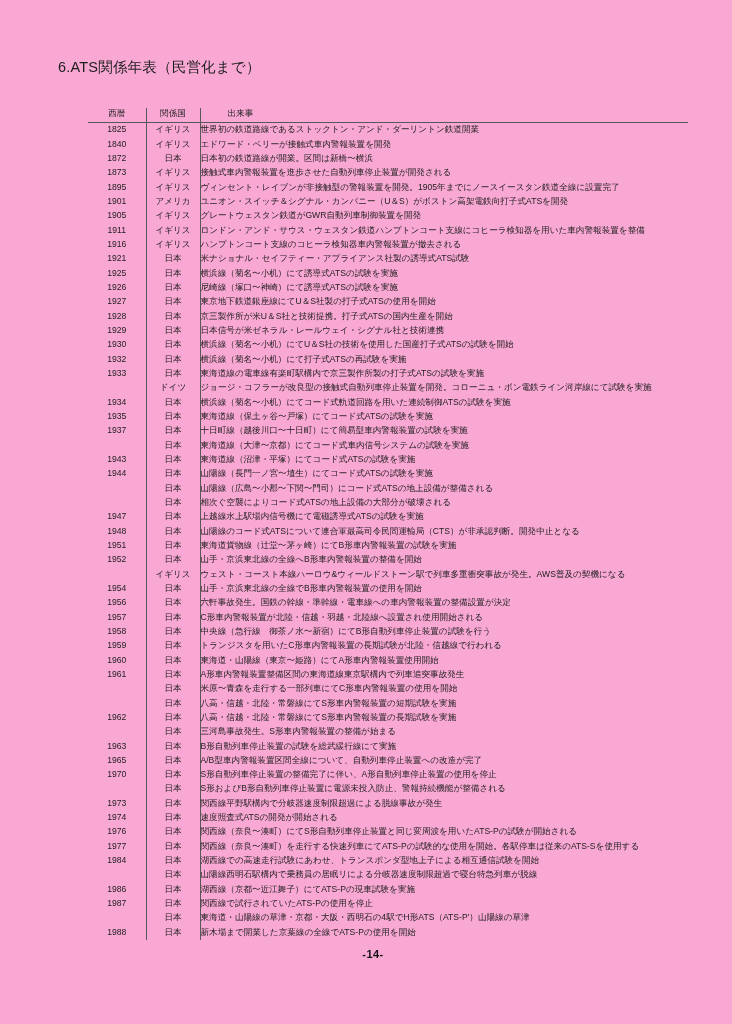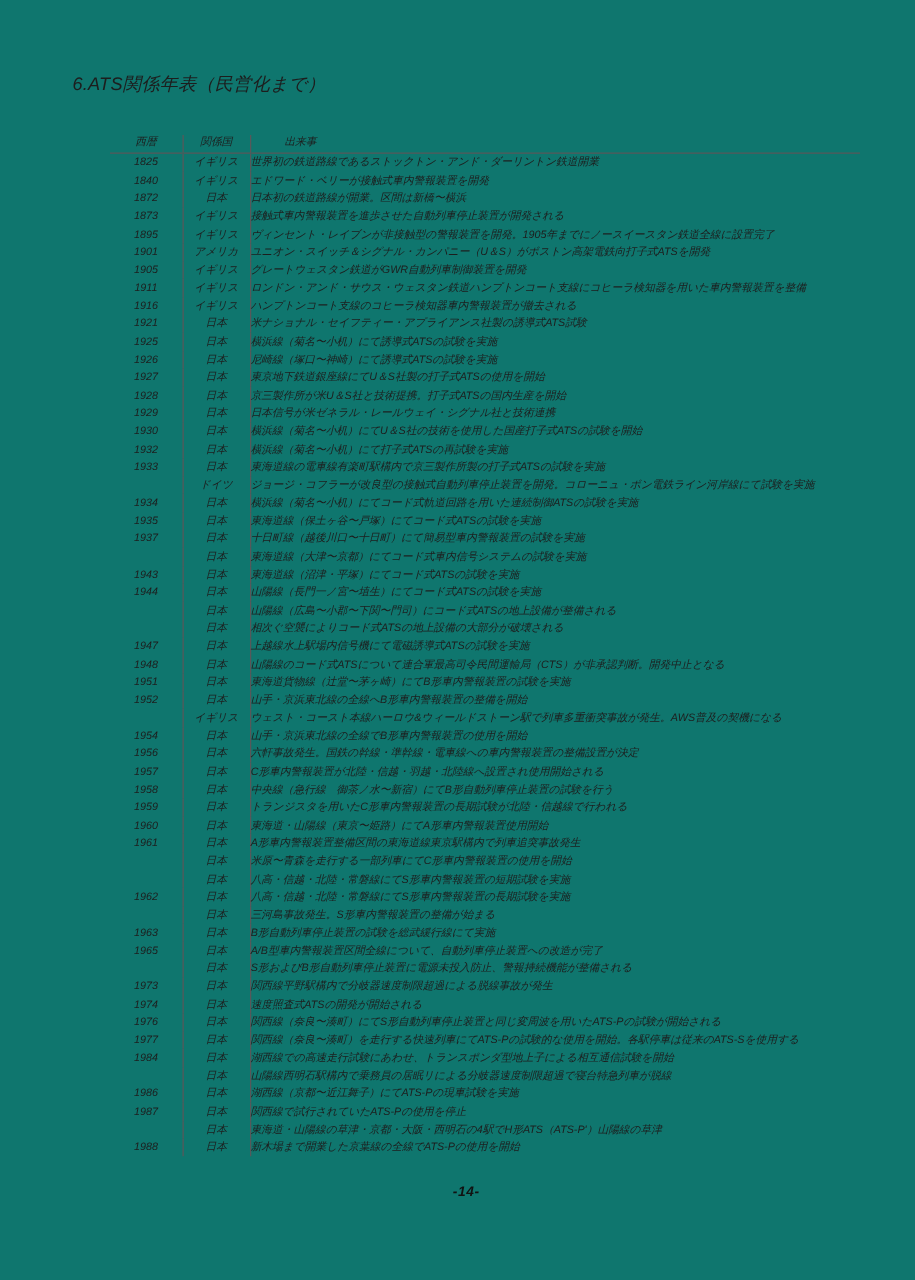--- a/index.html
+++ b/index.html
@@ -11,22 +11,21 @@
     width: 732px;
     height: 1024px;
     position: relative;
     font-family: "Liberation Sans", "DejaVu Sans", sans-serif;
     color: #231f20;
     overflow: hidden;
   }
   .page {
     position: absolute;
     inset: 0;
-    background: #0f766e;
-    font-style: italic;
+    background: #f9a8d4;
   }
   .doc-title {
     position: absolute;
     left: 58px;
     top: 58px;
     font-size: 14.5px;
     font-weight: 400;
     letter-spacing: 0.2px;
     color: #1d1d1d;
     white-space: nowrap;
@@ -343,20 +342,25 @@
             <td class="year">1963</td>
             <td class="nation">日本</td>
             <td class="event">B形自動列車停止装置の試験を総武緩行線にて実施</td>
           </tr>
           <tr>
             <td class="year">1965</td>
             <td class="nation">日本</td>
             <td class="event">A/B型車内警報装置区間全線について、自動列車停止装置への改造が完了</td>
           </tr>
           <tr>
+            <td class="year">1970</td>
+            <td class="nation">日本</td>
+            <td class="event">S形自動列車停止装置の整備完了に伴い、A形自動列車停止装置の使用を停止</td>
+          </tr>
+          <tr>
             <td class="year"></td>
             <td class="nation">日本</td>
             <td class="event">S形およびB形自動列車停止装置に電源未投入防止、警報持続機能が整備される</td>
           </tr>
           <tr>
             <td class="year">1973</td>
             <td class="nation">日本</td>
             <td class="event">関西線平野駅構内で分岐器速度制限超過による脱線事故が発生</td>
           </tr>
           <tr>

